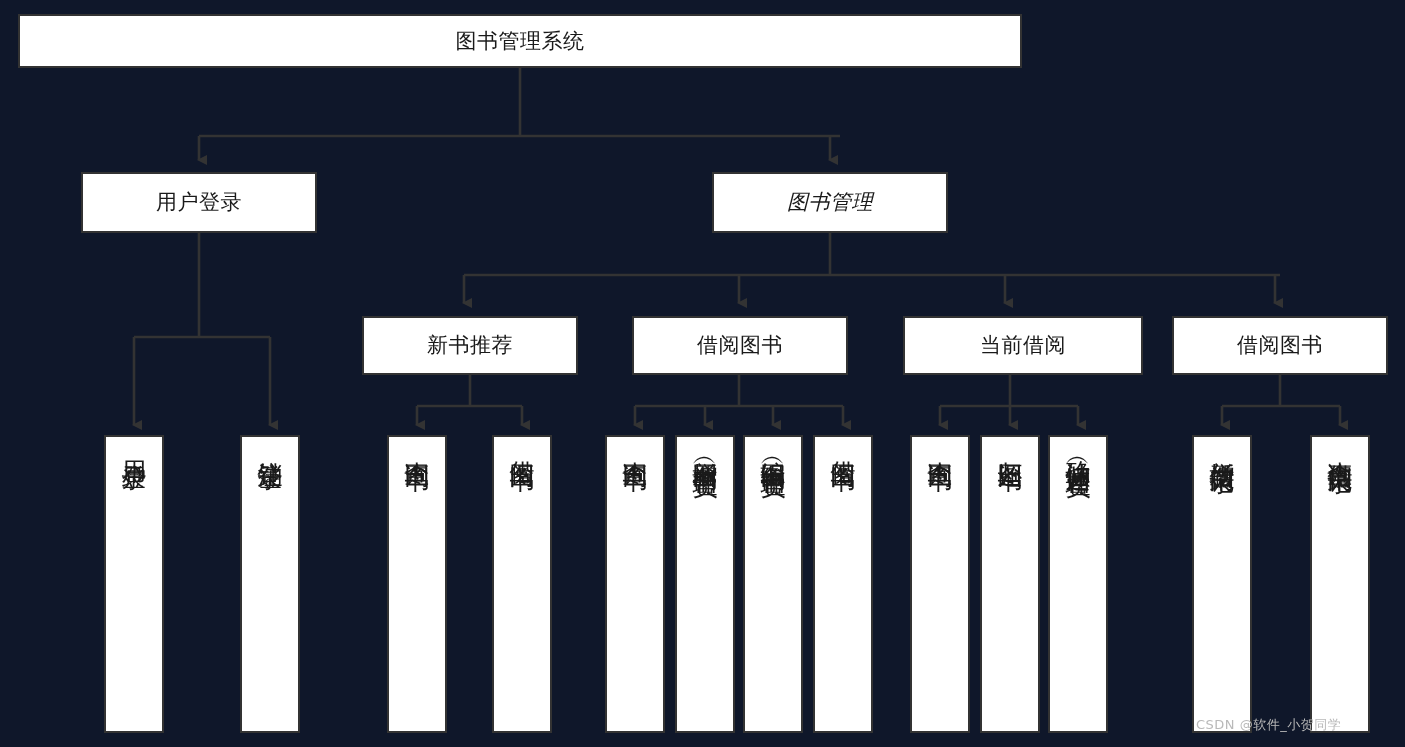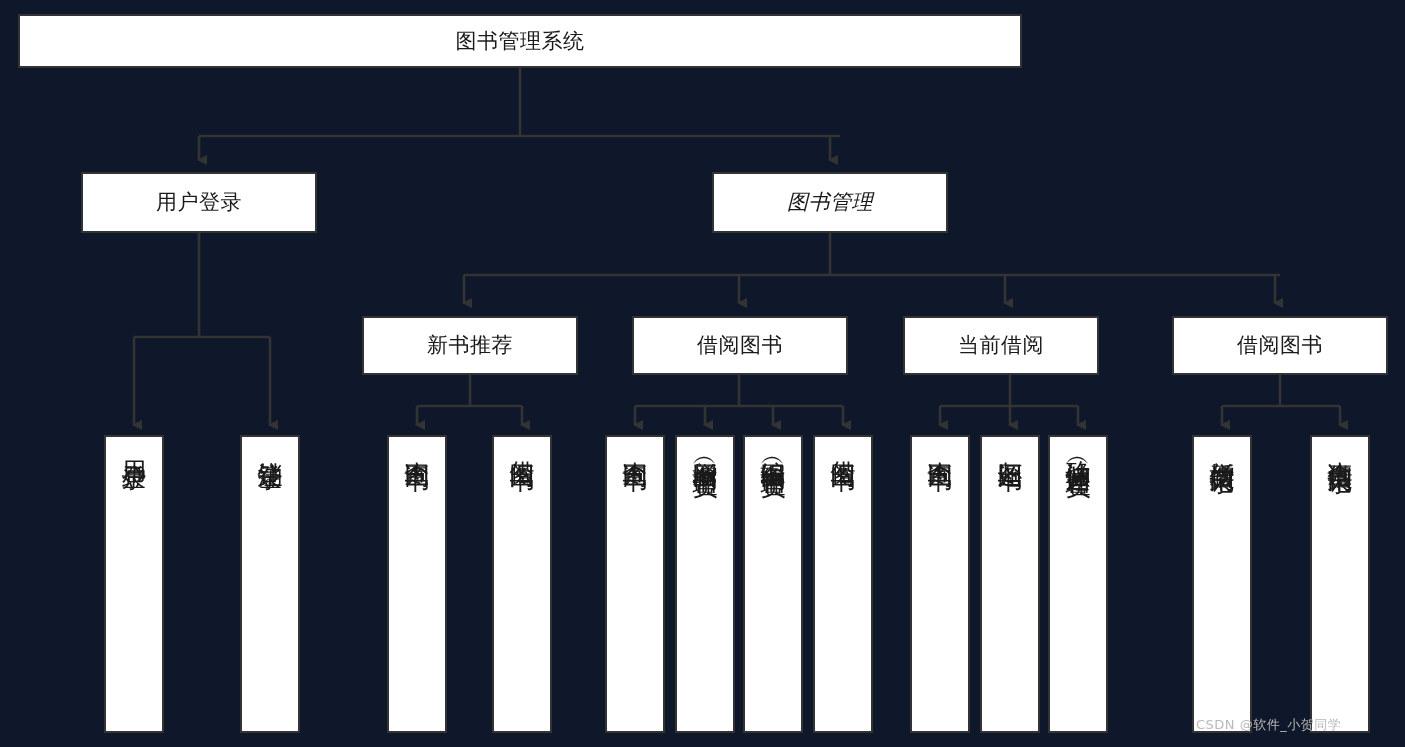--- a/index.html
+++ b/index.html
@@ -135,21 +135,21 @@
   </div>
 
   <div class="node horiz" style="left:362px; top:316px; width:216px; height:59px;">
     <span class="node-label">新书推荐</span>
   </div>
 
   <div class="node horiz" style="left:632px; top:316px; width:216px; height:59px;">
     <span class="node-label">借阅图书</span>
   </div>
 
-  <div class="node horiz" style="left:903px; top:316px; width:196px; height:59px;">
+  <div class="node horiz" style="left:903px; top:316px; width:240px; height:59px;">
     <span class="node-label">当前借阅</span>
   </div>
 
   <div class="node horiz" style="left:1172px; top:316px; width:216px; height:59px;">
     <span class="node-label">借阅图书</span>
   </div>
 
   <div class="node vert" style="left:104px; top:435px; width:60px; height:298px;">
     <span class="node-label">用户登录</span>
   </div>

